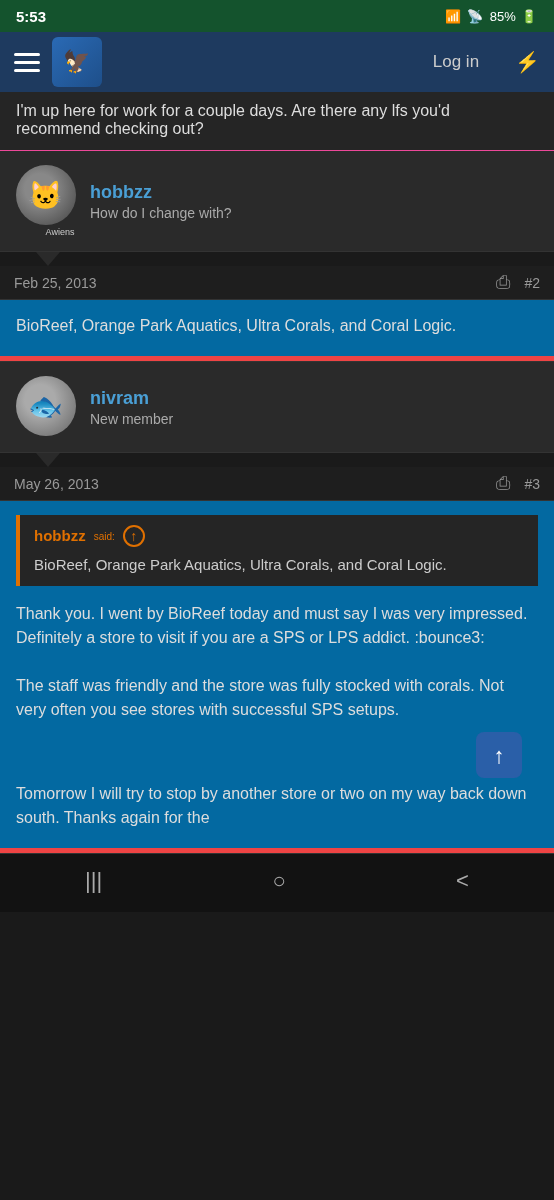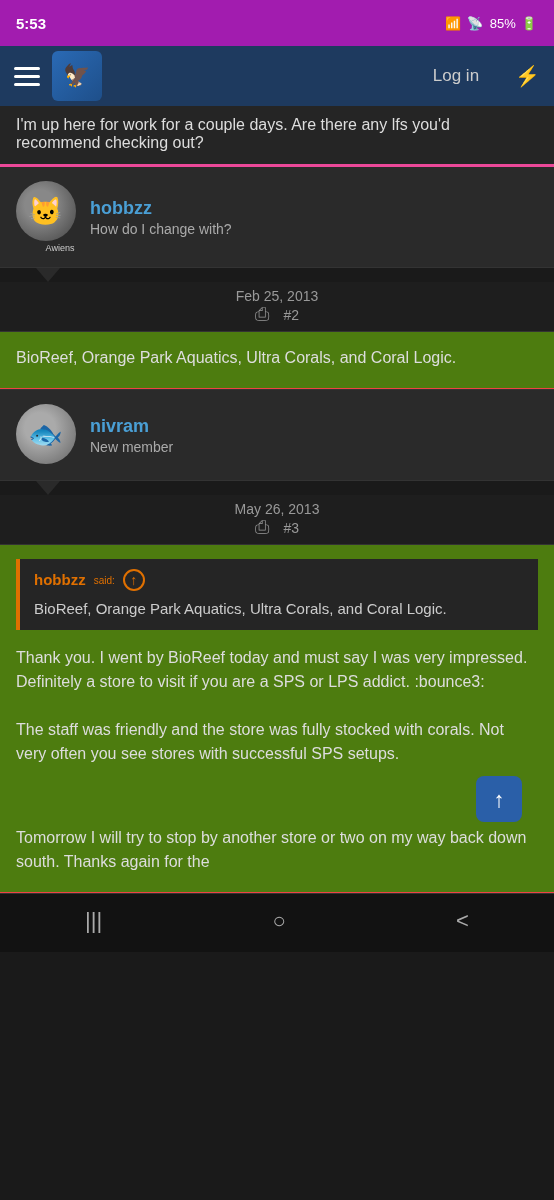--- a/index.html
+++ b/index.html
@@ -9,26 +9,26 @@
       min-height: 1200px;
       background: #1a1a1a;
       font-family: Arial, sans-serif;
       color: #e0e0e0;
       font-size: 16px;
       overflow-x: hidden;
     }
 
     
     .status-bar {
-      background: #a21caf;
+      background: #14532d;
       display: flex;
       justify-content: space-between;
       align-items: center;
       padding: 1px 16px;
-      height: 46px;
+      height: 32px;
     }
     .status-time {
       color: #fff;
       font-size: 15px;
       font-weight: bold;
     }
     .status-icons {
       display: flex;
       align-items: center;
       gap: 6px;
@@ -84,21 +84,21 @@
       font-size: 20px;
       cursor: pointer;
     }
 
     
     .intro-text {
       background: #252525;
       padding: 10px 16px 12px;
       font-size: 16px;
       color: #ddd;
-      border-bottom: 3px solid #ec4899;
+      border-bottom: 1px solid #ec4899;
     }
 
     
     .user-card {
       background: #2a2a2a;
       display: flex;
       align-items: center;
       padding: 14px 16px;
       gap: 14px;
       border-bottom: 1px solid #333;
@@ -150,21 +150,20 @@
     }
 
     
     .post-meta {
       background: #1e1e1e;
       display: flex;
       align-items: center;
       justify-content: space-between;
       padding: 6px 14px;
       border-bottom: 1px solid #333;
-      flex-direction: column;
     }
     .post-date {
       color: #999;
       font-size: 14px;
     }
     .post-meta-right {
       display: flex;
       align-items: center;
       gap: 14px;
     }
@@ -173,26 +172,26 @@
       font-size: 18px;
       cursor: pointer;
     }
     .post-num {
       color: #999;
       font-size: 14px;
     }
 
     
     .post-body {
-      background: #4d7c0f;
+      background: #0369a1;
       padding: 14px 16px 18px;
       font-size: 16px;
       color: #ddd;
       line-height: 1.5;
-      border-bottom: 1px solid #ef4444;
+      border-bottom: 5px solid #ef4444;
     }
 
     
     .quote-block {
       border-left: 4px solid #e07000;
       background: #252525;
       margin: 0 0 16px 0;
       padding: 10px 14px;
     }
     .quote-header {

